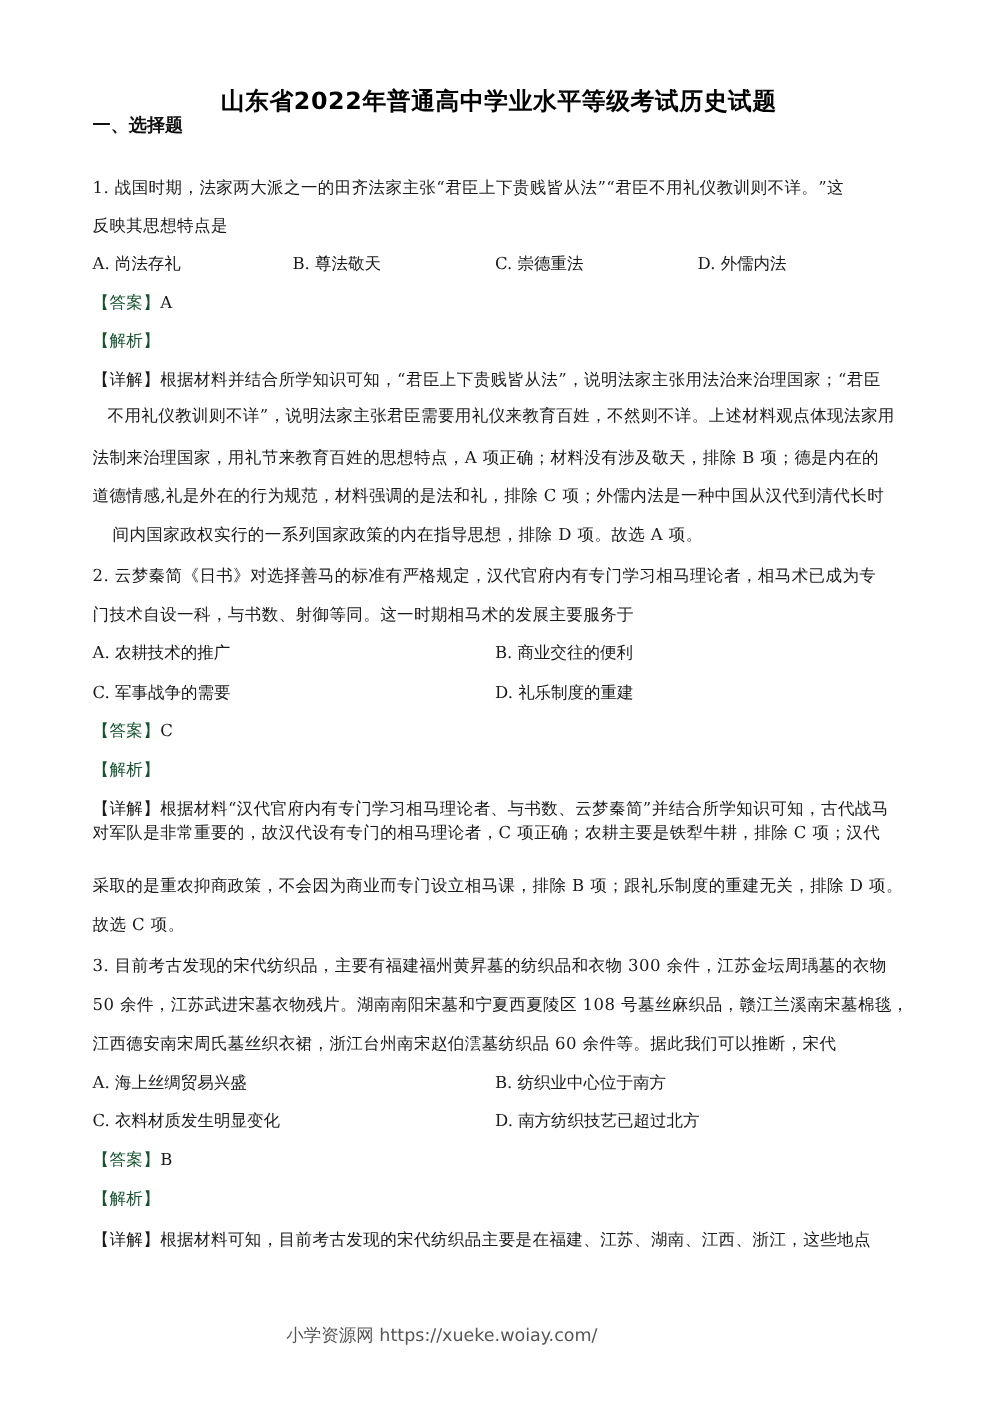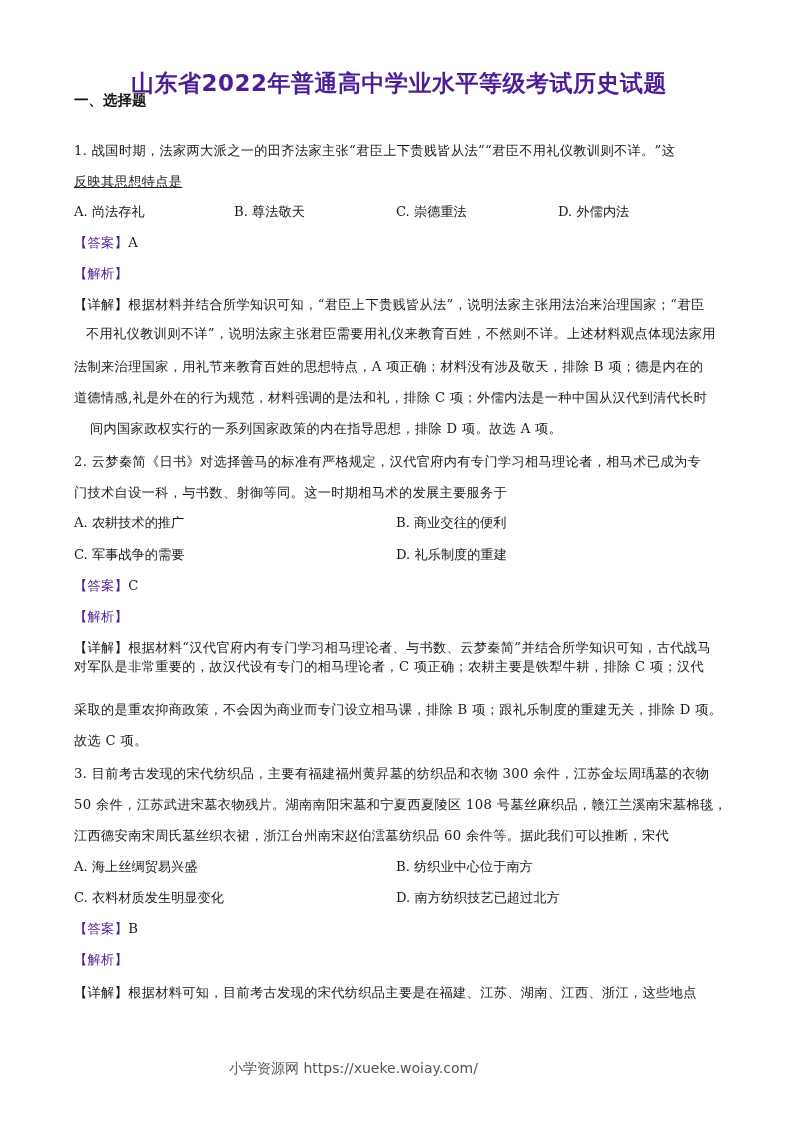--- a/index.html
+++ b/index.html
@@ -22,23 +22,23 @@
       width: 650px;
     }
     .title {
       position: absolute;
       left: 0;
       top: 68px;
       width: 650px;
       text-align: center;
       font-family: "DejaVu Sans", "Liberation Sans", sans-serif;
       font-weight: bold;
-      font-size: 23px;
+      font-size: 19px;
       letter-spacing: 0.5px;
-      color: #4c1d95;
+      color: #000000;
     }
     .section-heading {
       position: absolute;
       left: 0;
       top: 91px;
       font-family: "DejaVu Sans", "Liberation Sans", sans-serif;
       font-weight: bold;
       font-size: 14.5px;
       color: #111;
     }
@@ -50,21 +50,21 @@
       white-space: nowrap;
       letter-spacing: 0.35px;
     }
     .opt {
       position: absolute;
       font-size: 13.2px;
       line-height: 20px;
       white-space: nowrap;
     }
     .label-blue {
-      color: #4c1d95;
+      color: #14532d;
     }
     .footer {
       position: absolute;
       left: 0;
       width: 707px;
       top: 1060px;
       text-align: center;
       font-family: "DejaVu Sans", "Liberation Sans", sans-serif;
       font-size: 14px;
       color: #555;
@@ -73,21 +73,21 @@
 </head>
 <body>
 
 <div class="page">
 
   <div class="title">山东省2022年普通高中学业水平等级考试历史试题</div>
 
   <div class="section-heading">一、选择题</div>
 
   <div class="line" style="top:141px;">1. 战国时期，法家两大派之一的田齐法家主张“君臣上下贵贱皆从法”“君臣不用礼仪教训则不详。”这</div>
-  <div class="line" style="top:172px;text-decoration:underline;">反映其思想特点是</div>
+  <div class="line" style="top:172px;">反映其思想特点是</div>
 
   <div class="opt" style="left:0;top:202px;">
     <span>A.</span>
     <span>尚法存礼</span>
   </div>
   <div class="opt" style="left:160px;top:202px;">
     <span>B.</span>
     <span>尊法敬天</span>
   </div>
   <div class="opt" style="left:322px;top:202px;">

